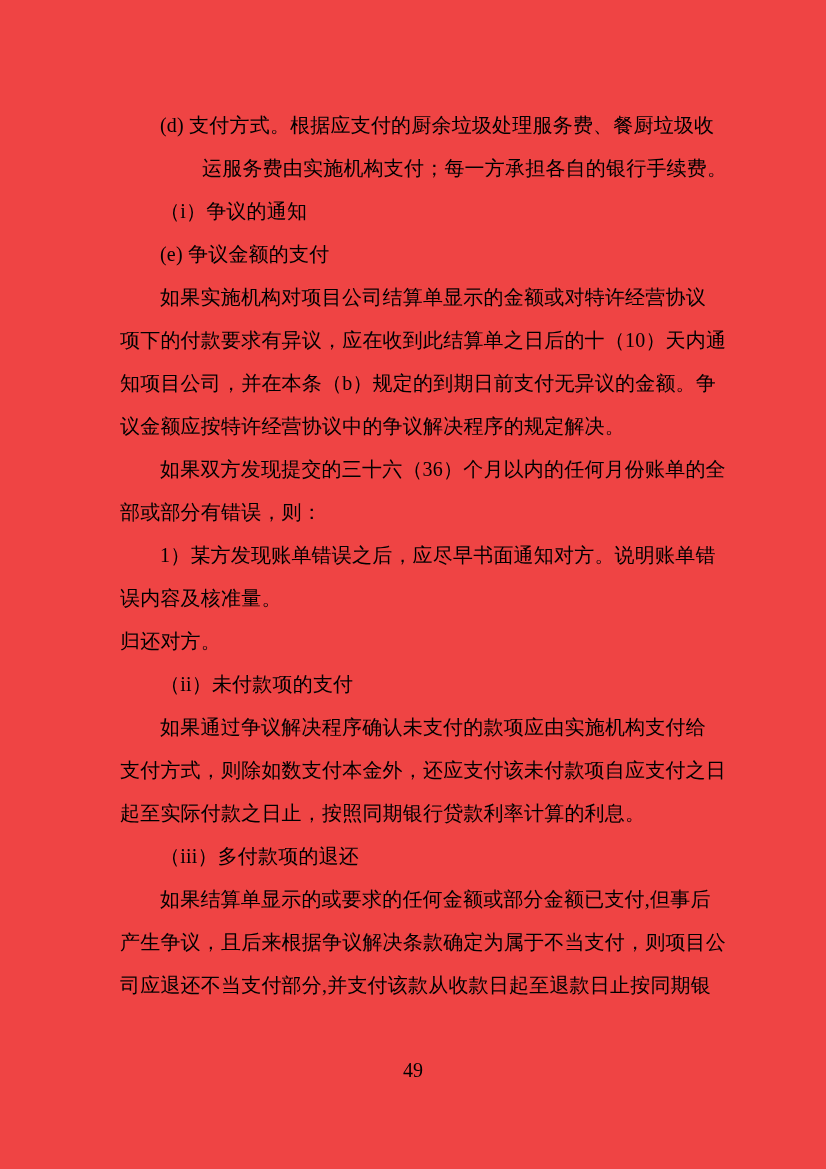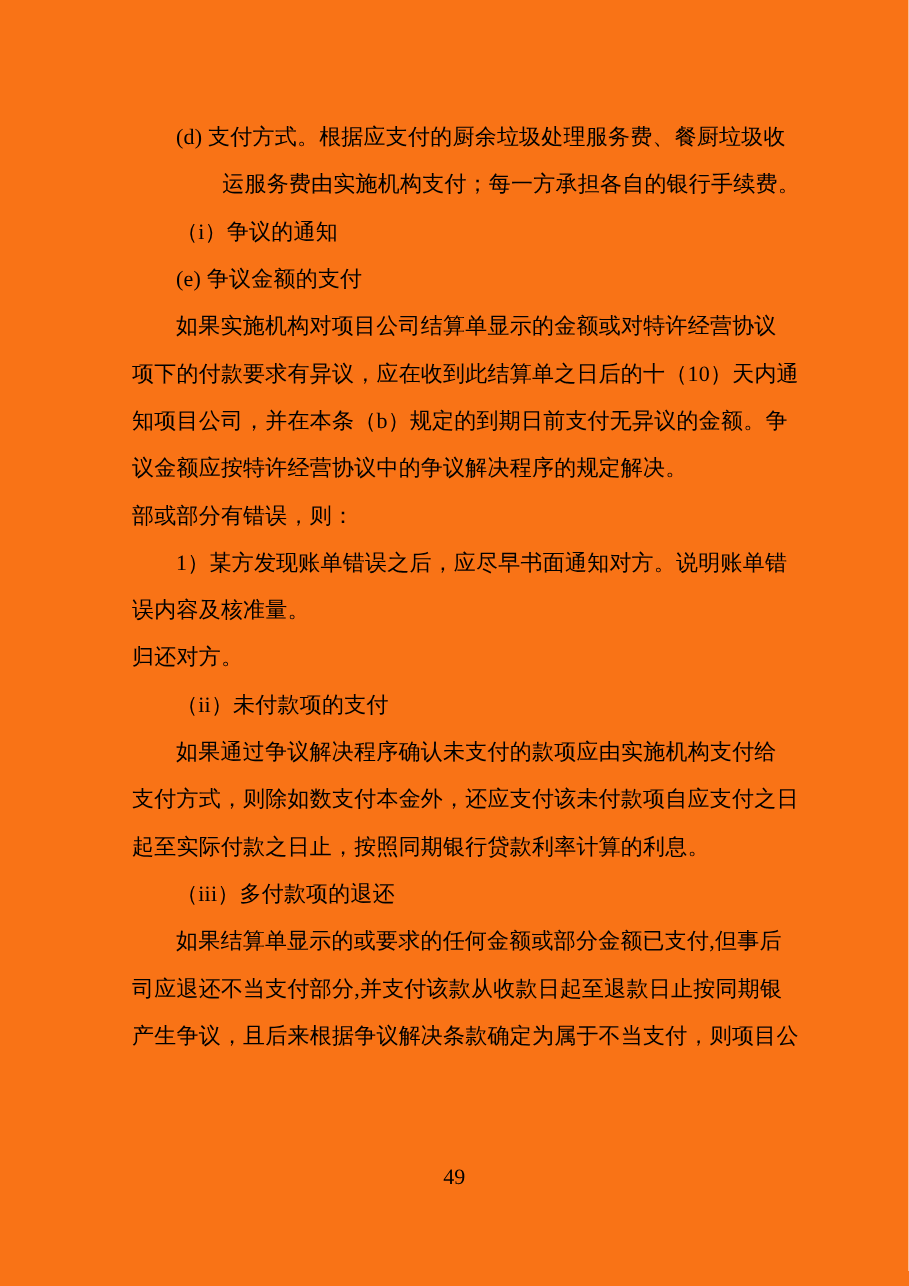--- a/index.html
+++ b/index.html
@@ -4,21 +4,21 @@
 <style>
   html, body {
     margin: 0;
     padding: 0;
     background: #ffffff;
   }
   .page {
     position: relative;
     width: 826px;
     height: 1169px;
-    background: #f97316;
+    background: #ef4444;
     overflow: hidden;
     font-family: "Liberation Serif", "DejaVu Serif", serif;
     color: #000000;
   }
   .content {
     position: absolute;
     top: 104px;
     left: 120px;
     width: 586px;
   }
@@ -51,27 +51,28 @@
 <div class="page">
   <div class="content">
       <div class="line i2 just">(d) 支付方式。根据应支付的厨余垃圾处理服务费、餐厨垃圾收</div>
       <div class="line i4 just">运服务费由实施机构支付；每一方承担各自的银行手续费。</div>
       <div class="line i2">（i）争议的通知</div>
       <div class="line i2">(e) 争议金额的支付</div>
       <div class="line i2 just">如果实施机构对项目公司结算单显示的金额或对特许经营协议</div>
       <div class="line i0 just">项下的付款要求有异议，应在收到此结算单之日后的十（10）天内通</div>
       <div class="line i0 just">知项目公司，并在本条（b）规定的到期日前支付无异议的金额。争</div>
       <div class="line i0">议金额应按特许经营协议中的争议解决程序的规定解决。</div>
+      <div class="line i2 just">如果双方发现提交的三十六（36）个月以内的任何月份账单的全</div>
       <div class="line i0">部或部分有错误，则：</div>
       <div class="line i2 just">1）某方发现账单错误之后，应尽早书面通知对方。说明账单错</div>
       <div class="line i0">误内容及核准量。</div>
       <div class="line i0">归还对方。</div>
       <div class="line i2">（ii）未付款项的支付</div>
       <div class="line i2 just">如果通过争议解决程序确认未支付的款项应由实施机构支付给</div>
       <div class="line i0 just">支付方式，则除如数支付本金外，还应支付该未付款项自应支付之日</div>
       <div class="line i0">起至实际付款之日止，按照同期银行贷款利率计算的利息。</div>
       <div class="line i2">（iii）多付款项的退还</div>
       <div class="line i2 just">如果结算单显示的或要求的任何金额或部分金额已支付,但事后</div>
+      <div class="line i0 just">产生争议，且后来根据争议解决条款确定为属于不当支付，则项目公</div>
       <div class="line i0 just">司应退还不当支付部分,并支付该款从收款日起至退款日止按同期银</div>
-      <div class="line i0 just">产生争议，且后来根据争议解决条款确定为属于不当支付，则项目公</div>
     </div>
   <div class="footer">49</div>
 </div>
 
 </body></html>

